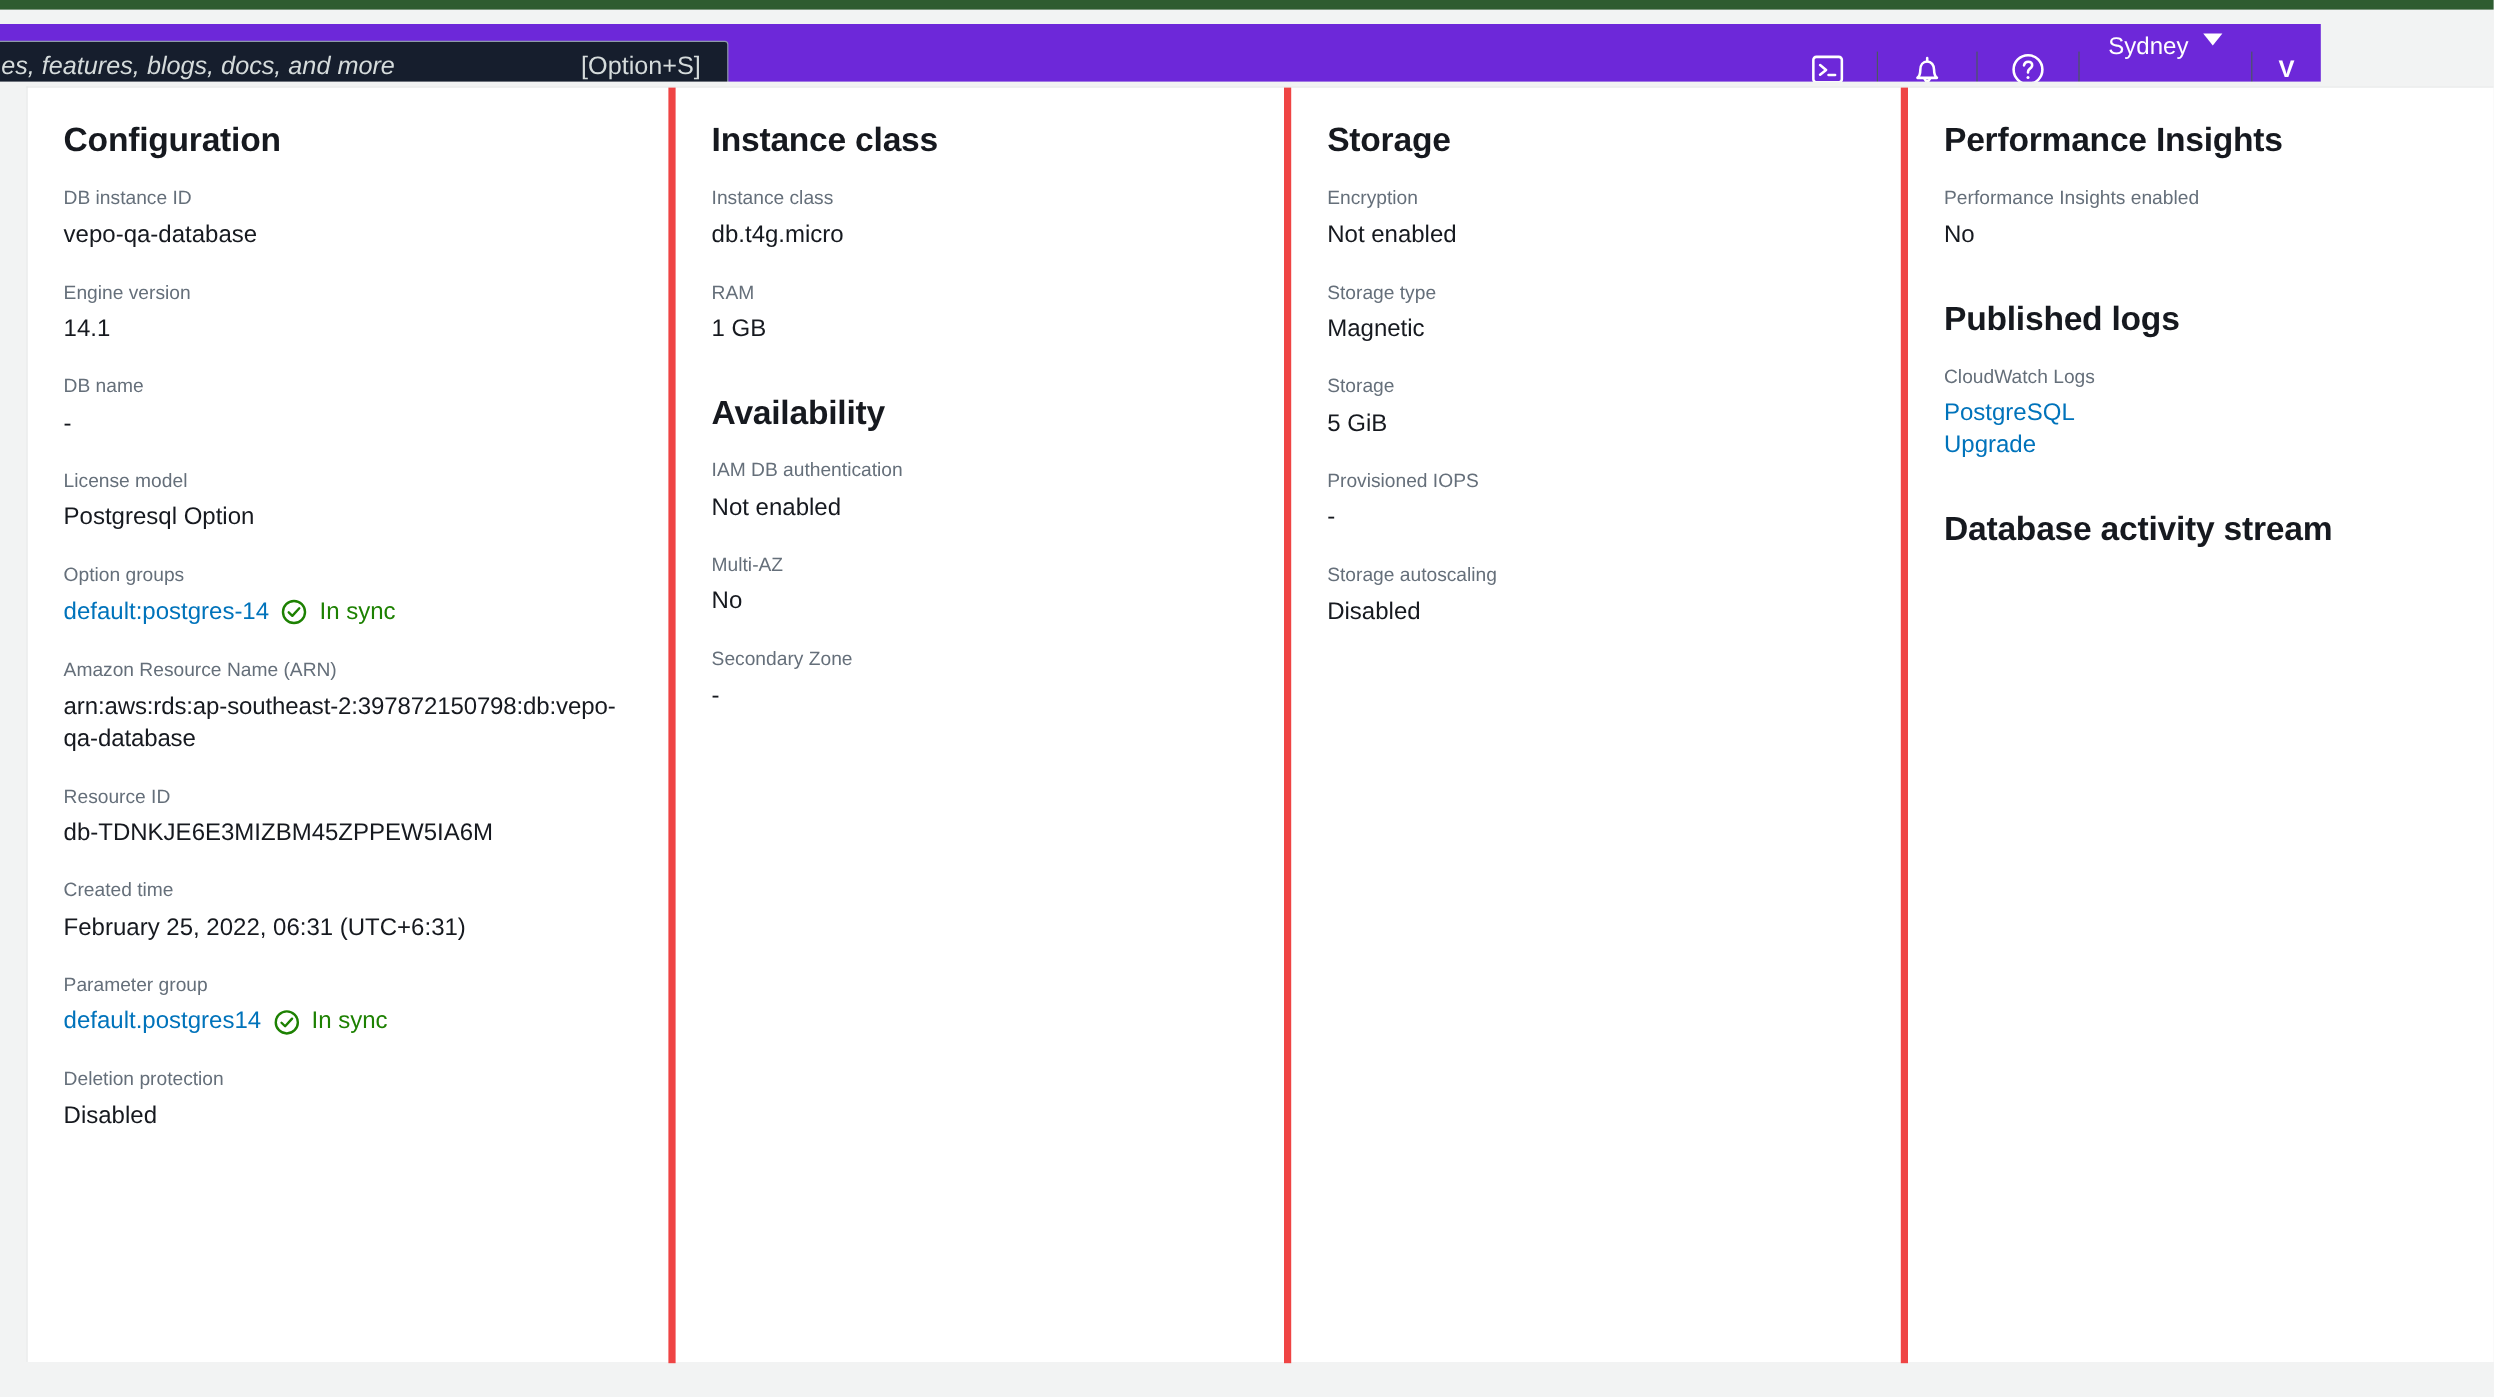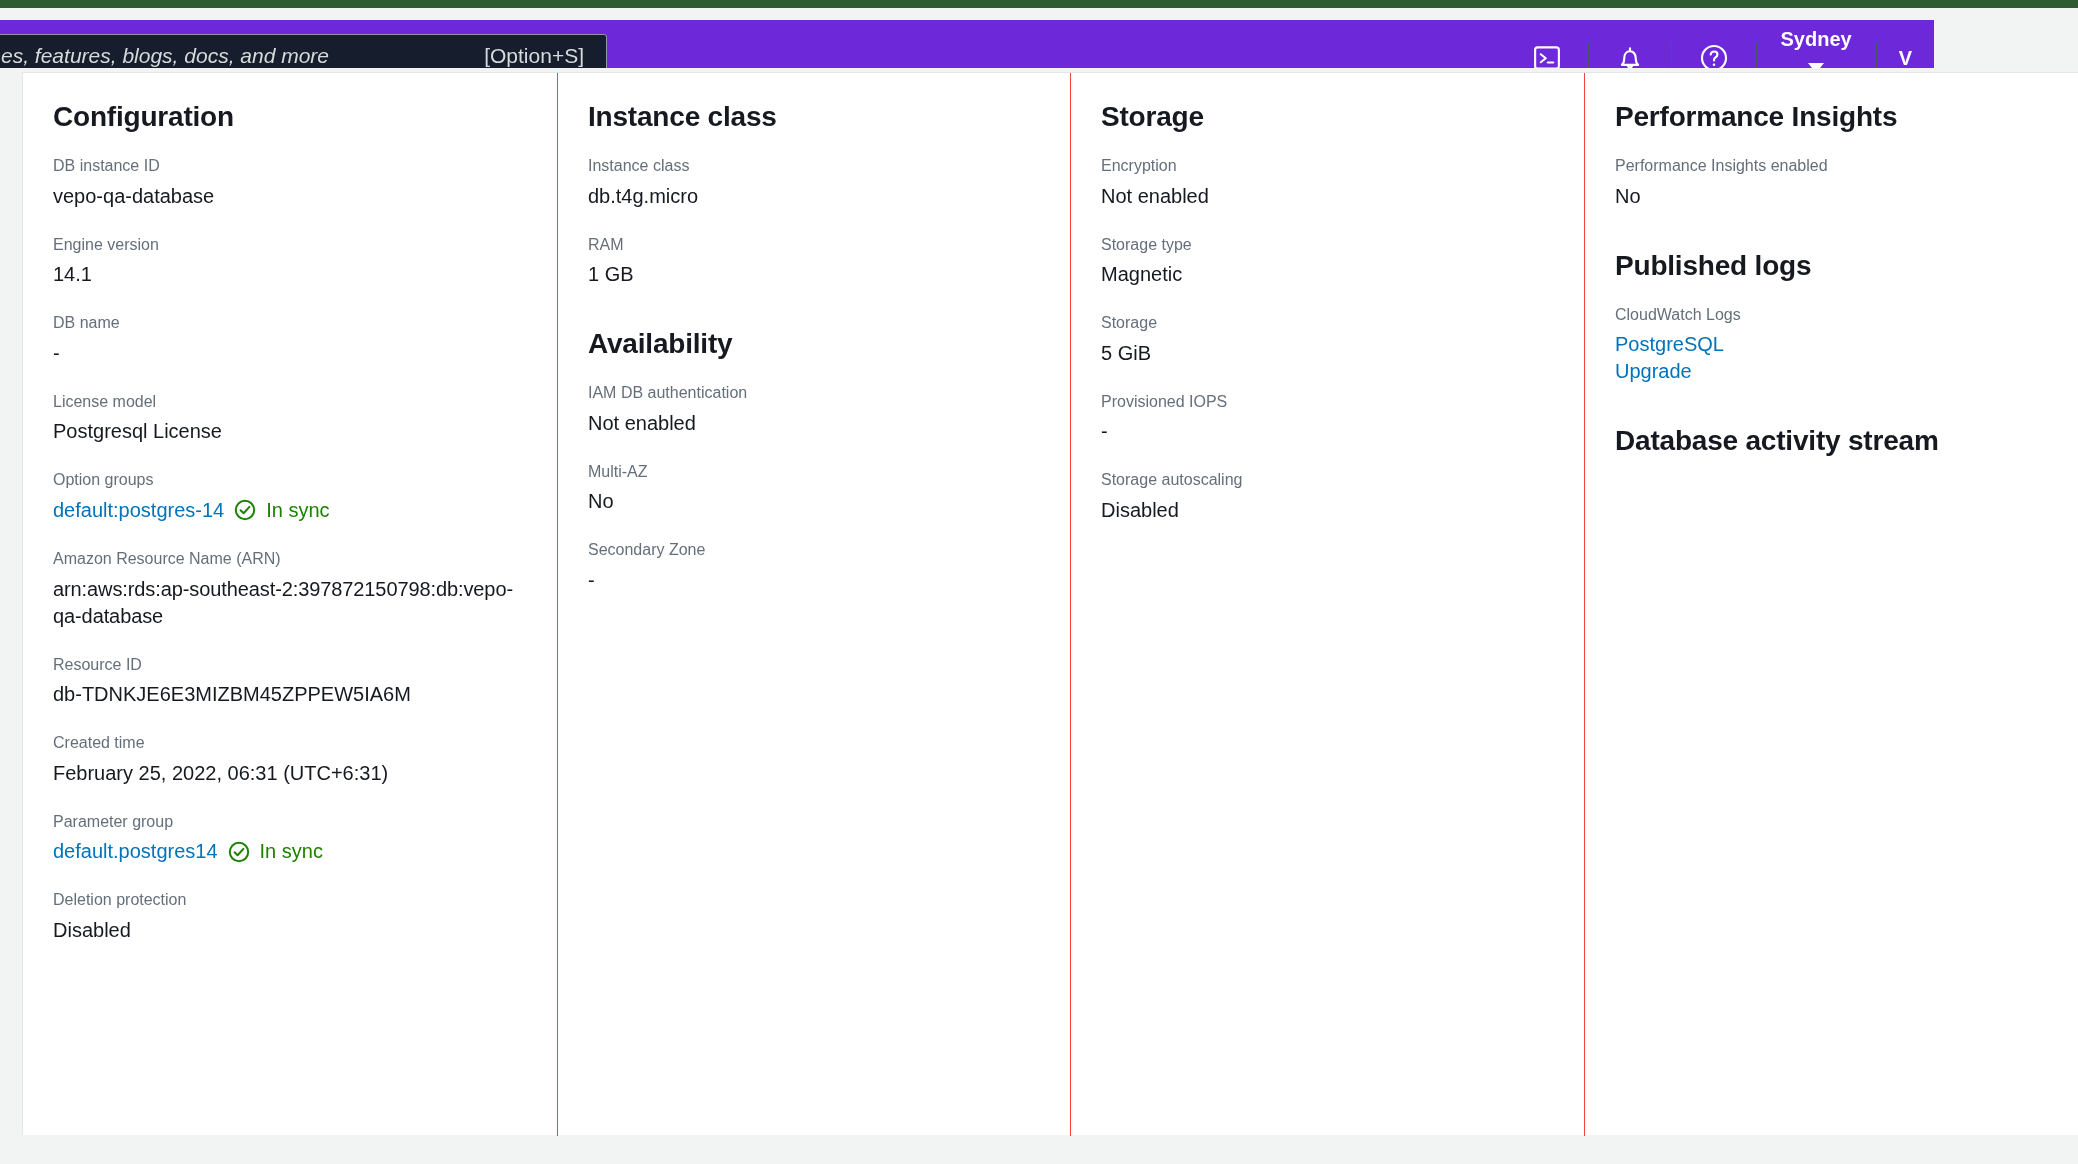--- a/index.html
+++ b/index.html
@@ -74,27 +74,25 @@
   }
   .tb-sep {
     width: 1px;
     height: 30px;
     background: #4a5664;
     flex: 0 0 auto;
   }
   .tb-region {
     color: #ffffff;
     font-size: 20px;
-    font-weight: bold;
-    display: flex;
-    align-items: center;
+    font-weight: normal;
+    display: flex;
     gap: 12px;
     padding: 0 24px;
     height: 60px;
-    flex-direction: column;
   }
   .caret-down {
     width: 0; height: 0;
     border-left: 8px solid transparent;
     border-right: 8px solid transparent;
     border-top: 10px solid #ffffff;
   }
   .tb-user {
     color: #ffffff;
     font-size: 20px;
@@ -130,21 +128,21 @@
     position: absolute;
     top: 0; left: 0;
     width: 2056px;
     height: 1063px;
     display: flex;
   }
   .col {
     position: relative;
     padding: 28px 30px 0 30px;
   }
-  .col + .col { border-left: 1px solid #ef4444; }
+  .col + .col { border-left: 6px solid #ef4444; }
   .col-1 { width: 534px; }
   .col-2 { width: 513px; }
   .col-3 { width: 514px; }
   .col-4 { width: 495px; }
 
   h2.section-title {
     font-size: 28px;
     font-weight: 700;
     color: #16191f;
     letter-spacing: -0.2px;
@@ -270,21 +268,21 @@
         <div class="field-value">14.1</div>
       </div>
 
       <div class="field">
         <div class="field-label">DB name</div>
         <div class="field-value">-</div>
       </div>
 
       <div class="field">
         <div class="field-label">License model</div>
-        <div class="field-value">Postgresql License</div>
+        <div class="field-value">Postgresql Option</div>
       </div>
 
       <div class="field">
         <div class="field-label">Option groups</div>
         <div class="value-row">
           <a class="link">default:postgres-14</a>
           <span>
             <svg width="24" height="24" viewBox="0 0 24 24" fill="none" stroke="#1d8102" stroke-width="2">
               <circle cx="12" cy="12" r="9.2"></circle>
               <polyline points="7.6,12.3 10.6,15.2 16.4,8.9" stroke-linecap="round" stroke-linejoin="round"></polyline>

